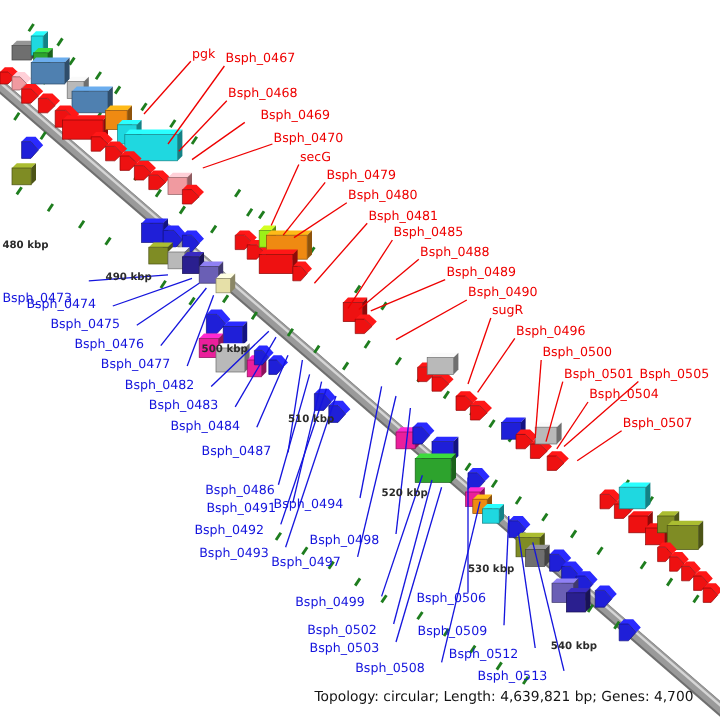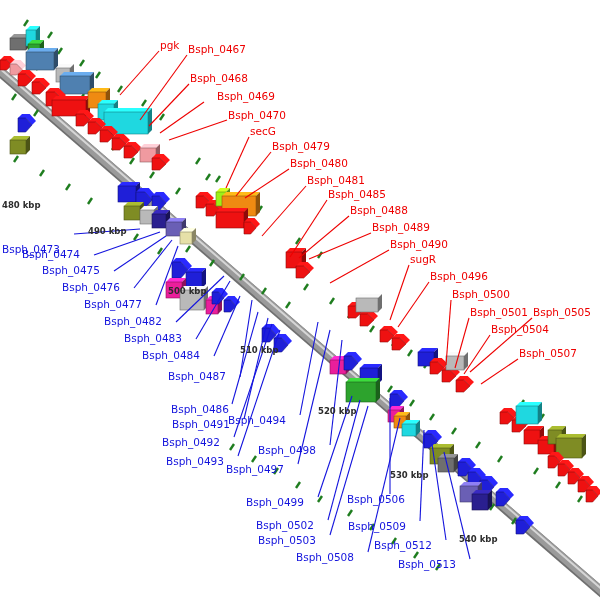--- a/index.html
+++ b/index.html
@@ -602,13 +602,14 @@
       <div class="lbl blue" style="left: 246px; top: 497px;">Bsph_0499</div>
       <div class="lbl blue" style="left: 256px; top: 520px;">Bsph_0502</div>
       <div class="lbl blue" style="left: 258px; top: 535px;">Bsph_0503</div>
       <div class="lbl blue" style="left: 318px; top: 494px; padding-left: 29px;">Bsph_0506</div>
       <div class="lbl blue" style="left: 296px; top: 552px;">Bsph_0508</div>
       <div class="lbl blue" style="left: 348px; top: 521px;">Bsph_0509</div>
       <div class="lbl blue" style="left: 374px; top: 540px;">Bsph_0512</div>
       <div class="lbl blue" style="left: 398px; top: 559px;">Bsph_0513</div>
     </div>
 
+  <div class="foot topo">Topology: circular; Length: 4,639,821 bp; Genes: 4,700</div>
 </div>
 
 </body></html>

